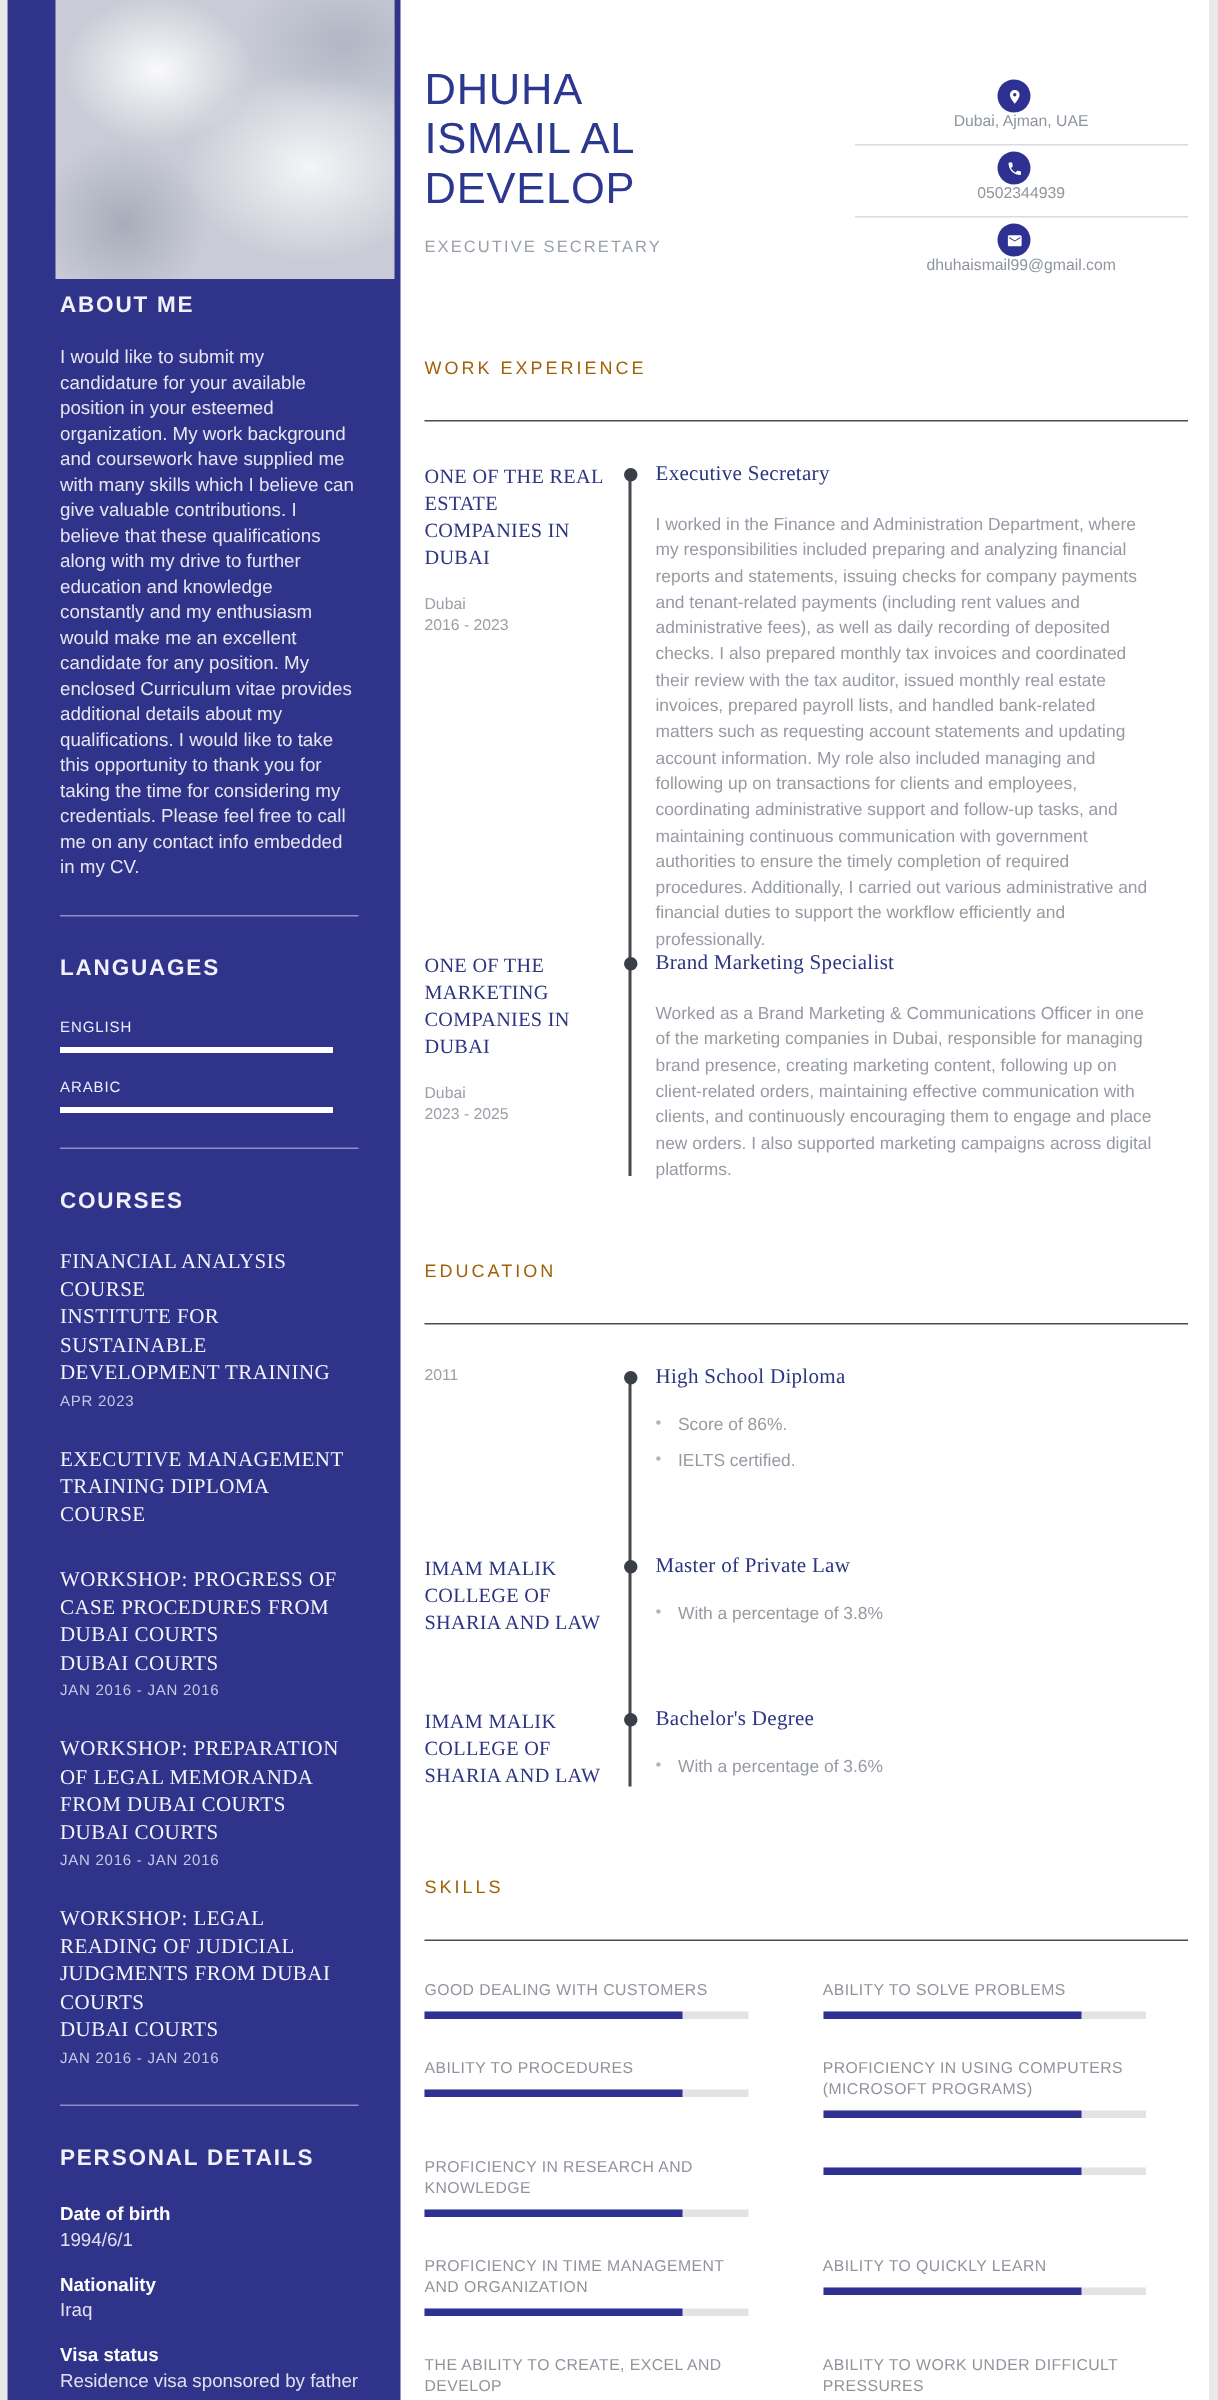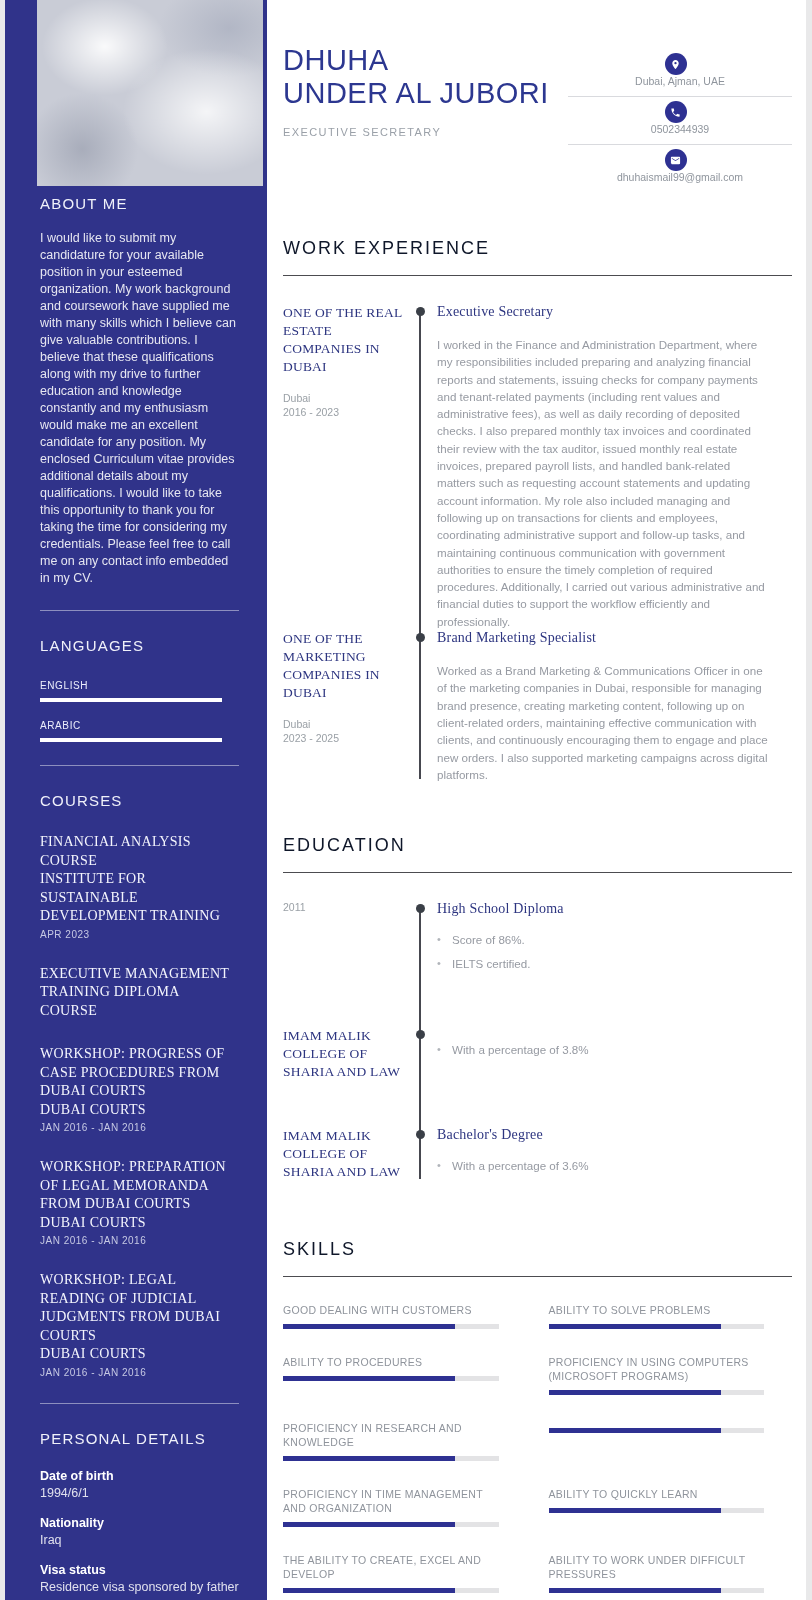--- a/index.html
+++ b/index.html
@@ -24,21 +24,21 @@
     margin-left:32px; width:226px; height:186px;
     background:
       radial-gradient(90px 70px at 30% 25%, rgba(255,255,255,.9), rgba(255,255,255,0) 70%),
       radial-gradient(120px 90px at 75% 60%, rgba(255,255,255,.8), rgba(255,255,255,0) 70%),
       radial-gradient(80px 80px at 20% 80%, rgba(160,165,180,.8), rgba(160,165,180,0) 70%),
       radial-gradient(100px 70px at 85% 15%, rgba(175,180,195,.9), rgba(175,180,195,0) 70%),
       #c9ccd6;
   }
   .side-inner { padding:9px 28px 0 35px; }
   .side-heading {
-    font-size:15px; font-weight:400; letter-spacing:1.2px; color:#f0f1fa;
+    font-size:15px; font-weight:700; letter-spacing:1.2px; color:#f0f1fa;
     margin-bottom:18px;
   }
   .side-text {
     font-size:12.5px; line-height:17px; color:rgba(255,255,255,.88); font-weight:300;
   }
   .side-rule {
     border:none; border-top:1px solid rgba(255,255,255,.45);
     margin:23px 0 26px 0;
   }
   .lang-item { margin-bottom:18px; }
@@ -68,22 +68,22 @@
     width:22px; height:22px; border-radius:50%; background:#2e3192; flex:0 0 22px;
     display:flex; align-items:center; justify-content:center; margin-right:9px;
   }
   .contact-icon svg { width:11px; height:11px; fill:#fff; display:none; }
   .contact-icon.location svg.g-location { display:block; }
   .contact-icon.phone svg.g-phone { display:block; }
   .contact-icon.email svg.g-email { display:block; }
   .contact-text { font-size:10.5px; color:#8f959d; }
   .section { margin-top:46px; }
   .section-heading {
-    font-size:18px; font-weight:400; letter-spacing:2px; color:#0f172a;
-    padding-bottom:16px; border-bottom:1.5px solid #4c4c50;
+    font-size:12px; font-weight:400; letter-spacing:2px; color:#a16207;
+    padding-bottom:28px; border-bottom:1.5px solid #4c4c50;
   }
   .tl-wrap { position:relative; margin-top:28px; }
   .tl-wrap::before {
     content:""; position:absolute; left:136px; top:8px; bottom:4px;
     width:2px; background:#46474f;
   }
   .entry { display:grid; grid-template-columns:120px 34px 1fr; position:relative; margin-bottom:42px; }
   .entry:last-child { margin-bottom:0; }
   .entry .dot {
     position:absolute; left:132.5px; top:3px; width:9px; height:9px;
@@ -208,21 +208,21 @@
 
     </div>
   </aside>
 
   <main class="main">
 
     <div class="header">
       <div>
         <h1 class="name">
           <span>DHUHA</span><br>
-          <span>UNDER AL JUBORI</span>
+          <span>ISMAIL AL DEVELOP</span>
         </h1>
         <div class="role">EXECUTIVE SECRETARY</div>
       </div>
 
       <div class="contacts">
         <div style="display: contents;">
           <div class="contact-row ruled">
             <span class="contact-icon location">
               <svg class="g-location" viewBox="0 0 24 24">
                   <path d="M12 2C8.1 2 5 5.1 5 9c0 5.2 7 13 7 13s7-7.8 7-13c0-3.9-3.1-7-7-7zm0 9.5A2.5 2.5 0 1 1 12 6.5a2.5 2.5 0 0 1 0 5z"></path>
@@ -321,20 +321,21 @@
           </div>
         </div><div style="display: contents;">
           <div class="entry" style="margin-bottom:46px">
             <span class="dot"></span>
             <div class="entry-meta">
               <div class="org">IMAM MALIK COLLEGE OF SHARIA AND LAW</div>
 
             </div>
             <div></div>
             <div class="entry-content">
+              <div class="entry-title">Master of Private Law</div>
               <div class="bullets">
                 <div style="display: contents;">
                   <div class="bullet">
                     <span class="b-dot">•</span>
                     <span>With a percentage of 3.8%</span>
                   </div>
                 </div>
               </div>
             </div>
           </div>

